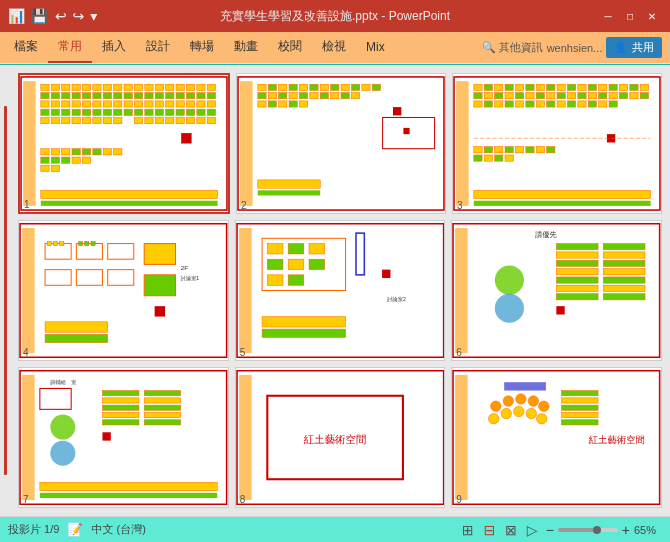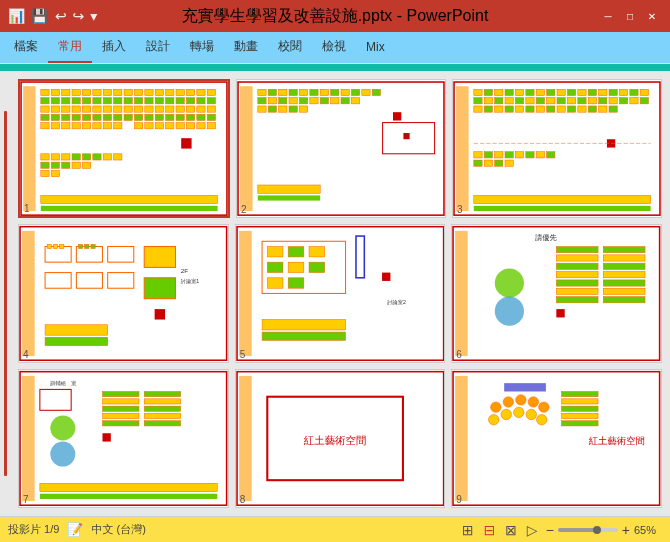--- a/index.html
+++ b/index.html
@@ -26,22 +26,22 @@
     }
     .title-bar-left {
       display: flex;
       align-items: center;
       gap: 4px;
     }
     .title-bar-title {
       position: absolute;
       left: 50%;
       transform: translateX(-50%);
-      font-size: 16px;
-      color: #000000;
+      font-size: 12px;
+      color: #e5e5e5;
     }
     .title-bar-controls {
       display: flex;
       gap: 2px;
     }
     .title-btn {
       width: 20px;
       height: 20px;
       display: flex;
       align-items: center;
@@ -59,22 +59,22 @@
     }
     .qa-btn {
       color: white;
       font-size: 14px;
       cursor: pointer;
       opacity: 0.9;
     }
 
     
     .ribbon {
-      background: #7dd3fc;
-      border-bottom: 7px solid #14b8a6;
+      background: #fdba74;
+      border-bottom: 1px solid #14b8a6;
       text-align: center;
     }
     .ribbon-tabs {
       display: flex;
       align-items: center;
       height: 32px;
       padding-left: 4px;
       border-bottom: 1px solid #e0e0e0;
     }
     .ribbon-tab {
@@ -166,21 +166,21 @@
 
     
     .slide-svg {
       width: 100%;
       height: 100%;
     }
 
     
     .status-bar {
       height: 26px;
-      background: #fde047;
+      background: #5eead4;
       border-top: 1px solid #d0d0d0;
       display: flex;
       align-items: center;
       padding: 0 8px;
       font-size: 11px;
       color: #444;
       justify-content: space-between;
     }
     .status-left { display: flex; align-items: center; gap: 8px; }
     .status-right { display: flex; align-items: center; gap: 6px; }
@@ -244,20 +244,28 @@
   <div class="ribbon-tabs">
     <div class="ribbon-tab">檔案</div>
     <div class="ribbon-tab active">常用</div>
     <div class="ribbon-tab">插入</div>
     <div class="ribbon-tab">設計</div>
     <div class="ribbon-tab">轉場</div>
     <div class="ribbon-tab">動畫</div>
     <div class="ribbon-tab">校閱</div>
     <div class="ribbon-tab">檢視</div>
     <div class="ribbon-tab">Mix</div>
+    <div class="ribbon-tab-right">
+      <span style="font-size:11px; color:#555;">🔍 其他資訊</span>
+      <span style="font-size:11px; color:#555;">wenhsien...</span>
+      <div class="ribbon-share">
+        <span>👤</span>
+        <span>共用</span>
+      </div>
+    </div>
   </div>
 </div>
 
 <div class="main">
 
   <div style="width:10px; display:flex; align-items:center; justify-content:center; padding: 8px 0;">
     <div style="width:3px; height:85%; background:#c0392b; border-radius:1px;"></div>
   </div>
 
   <div class="slide-panel">

